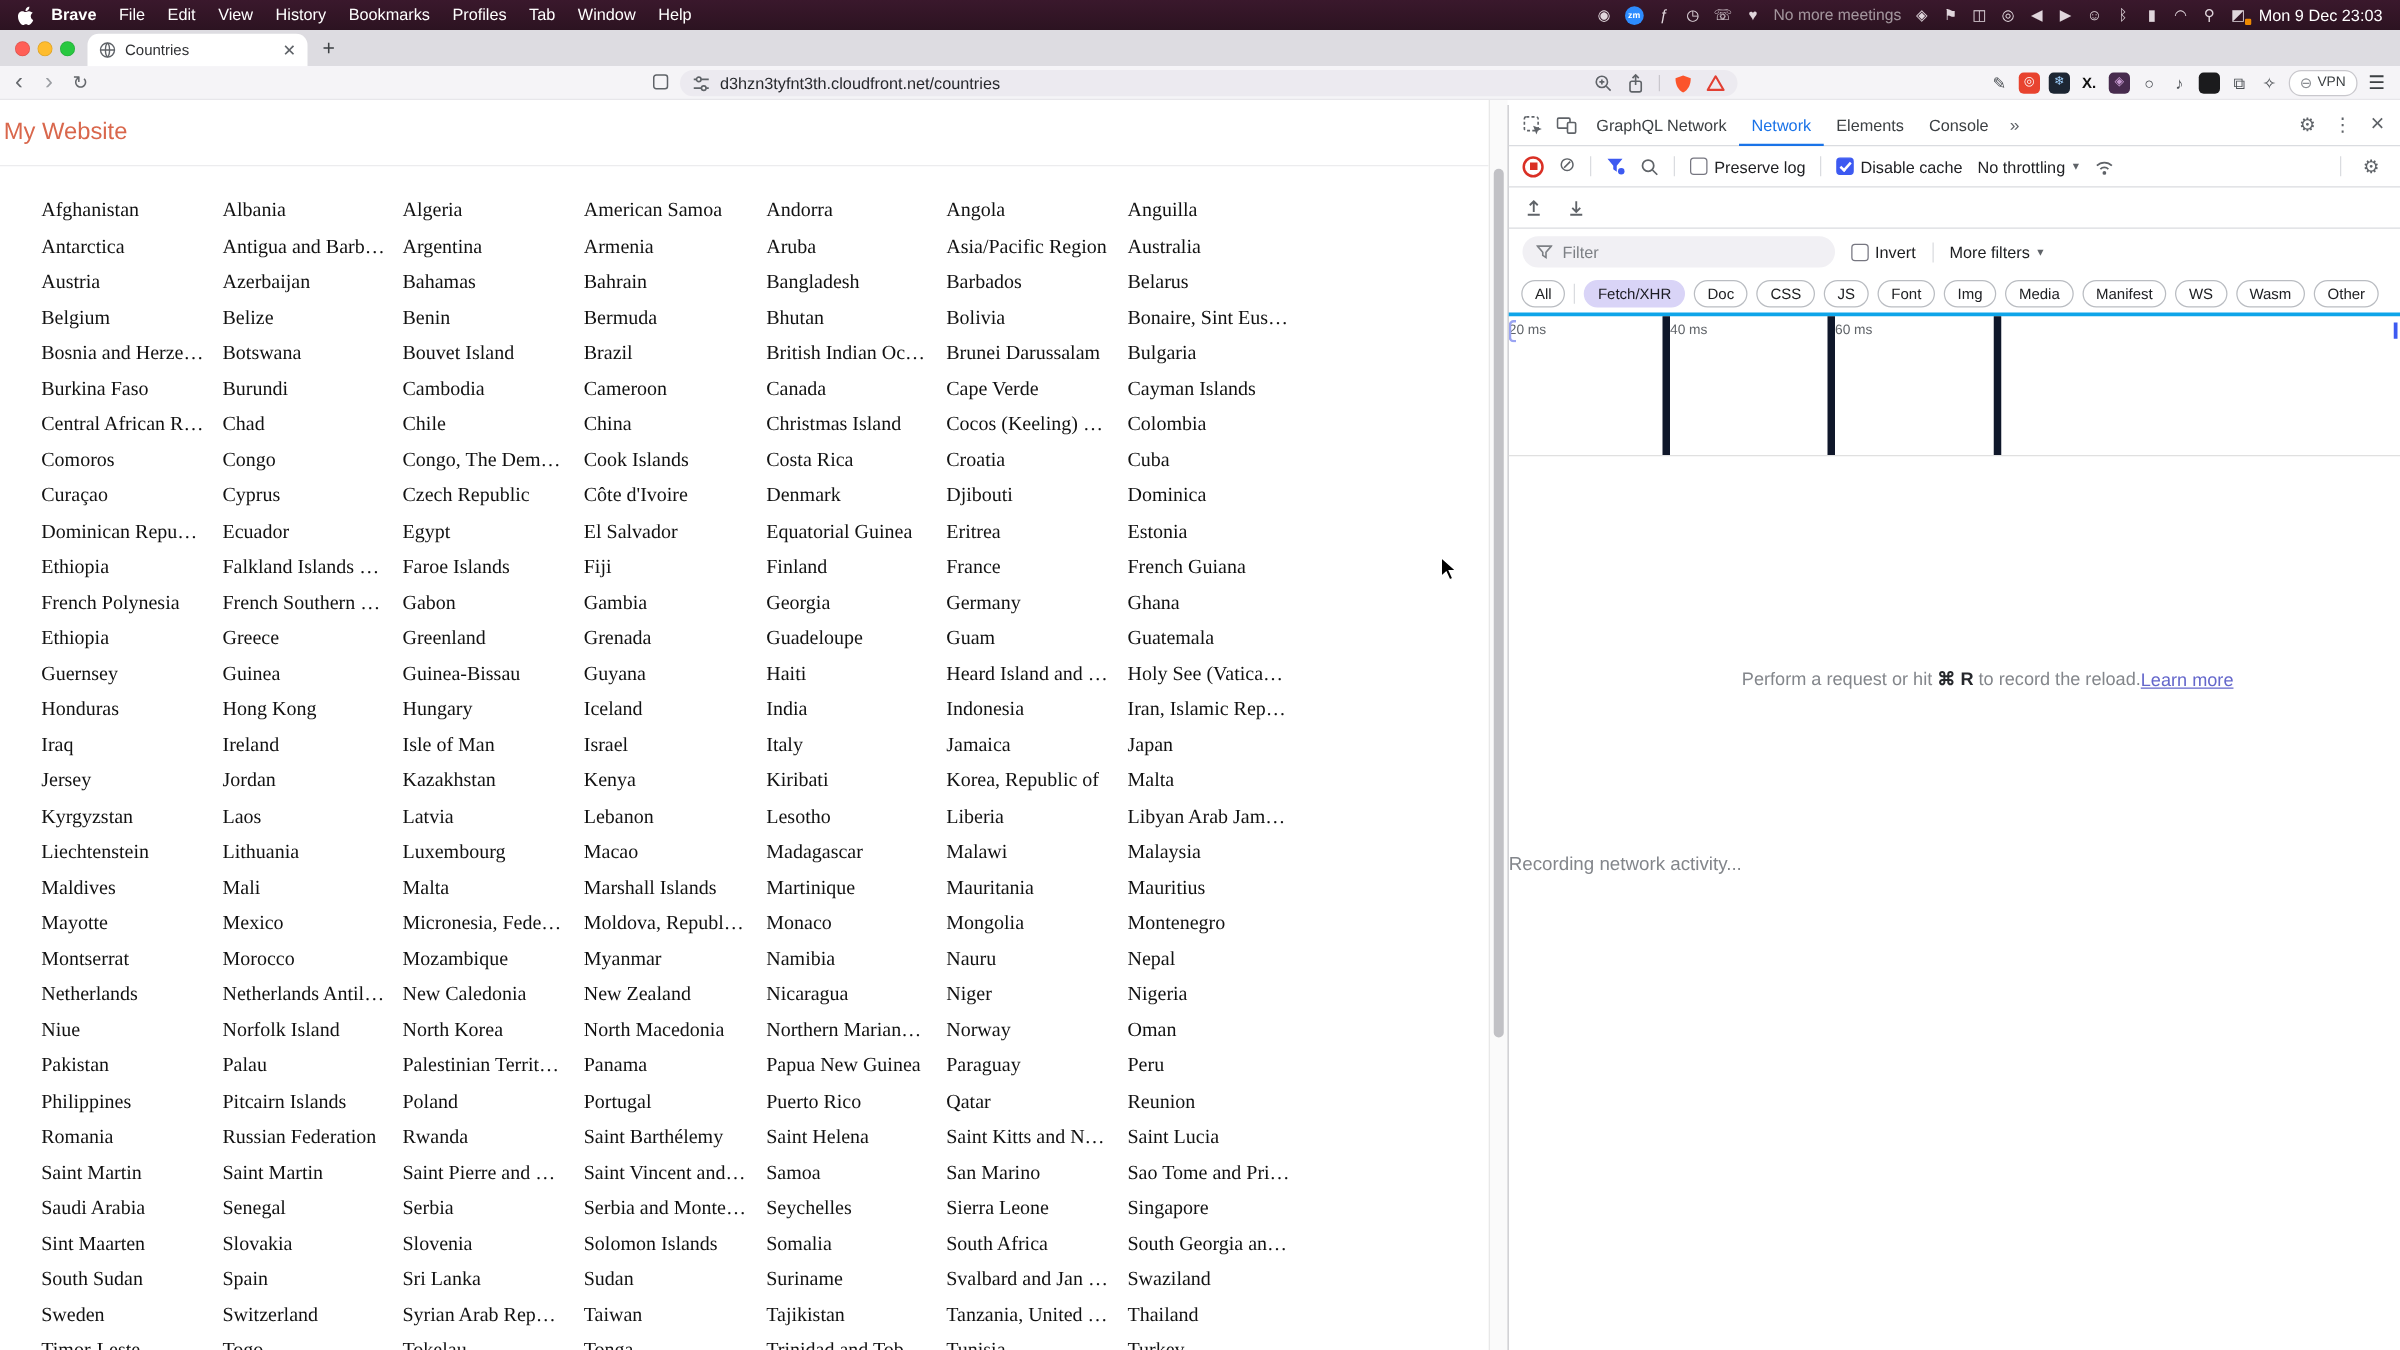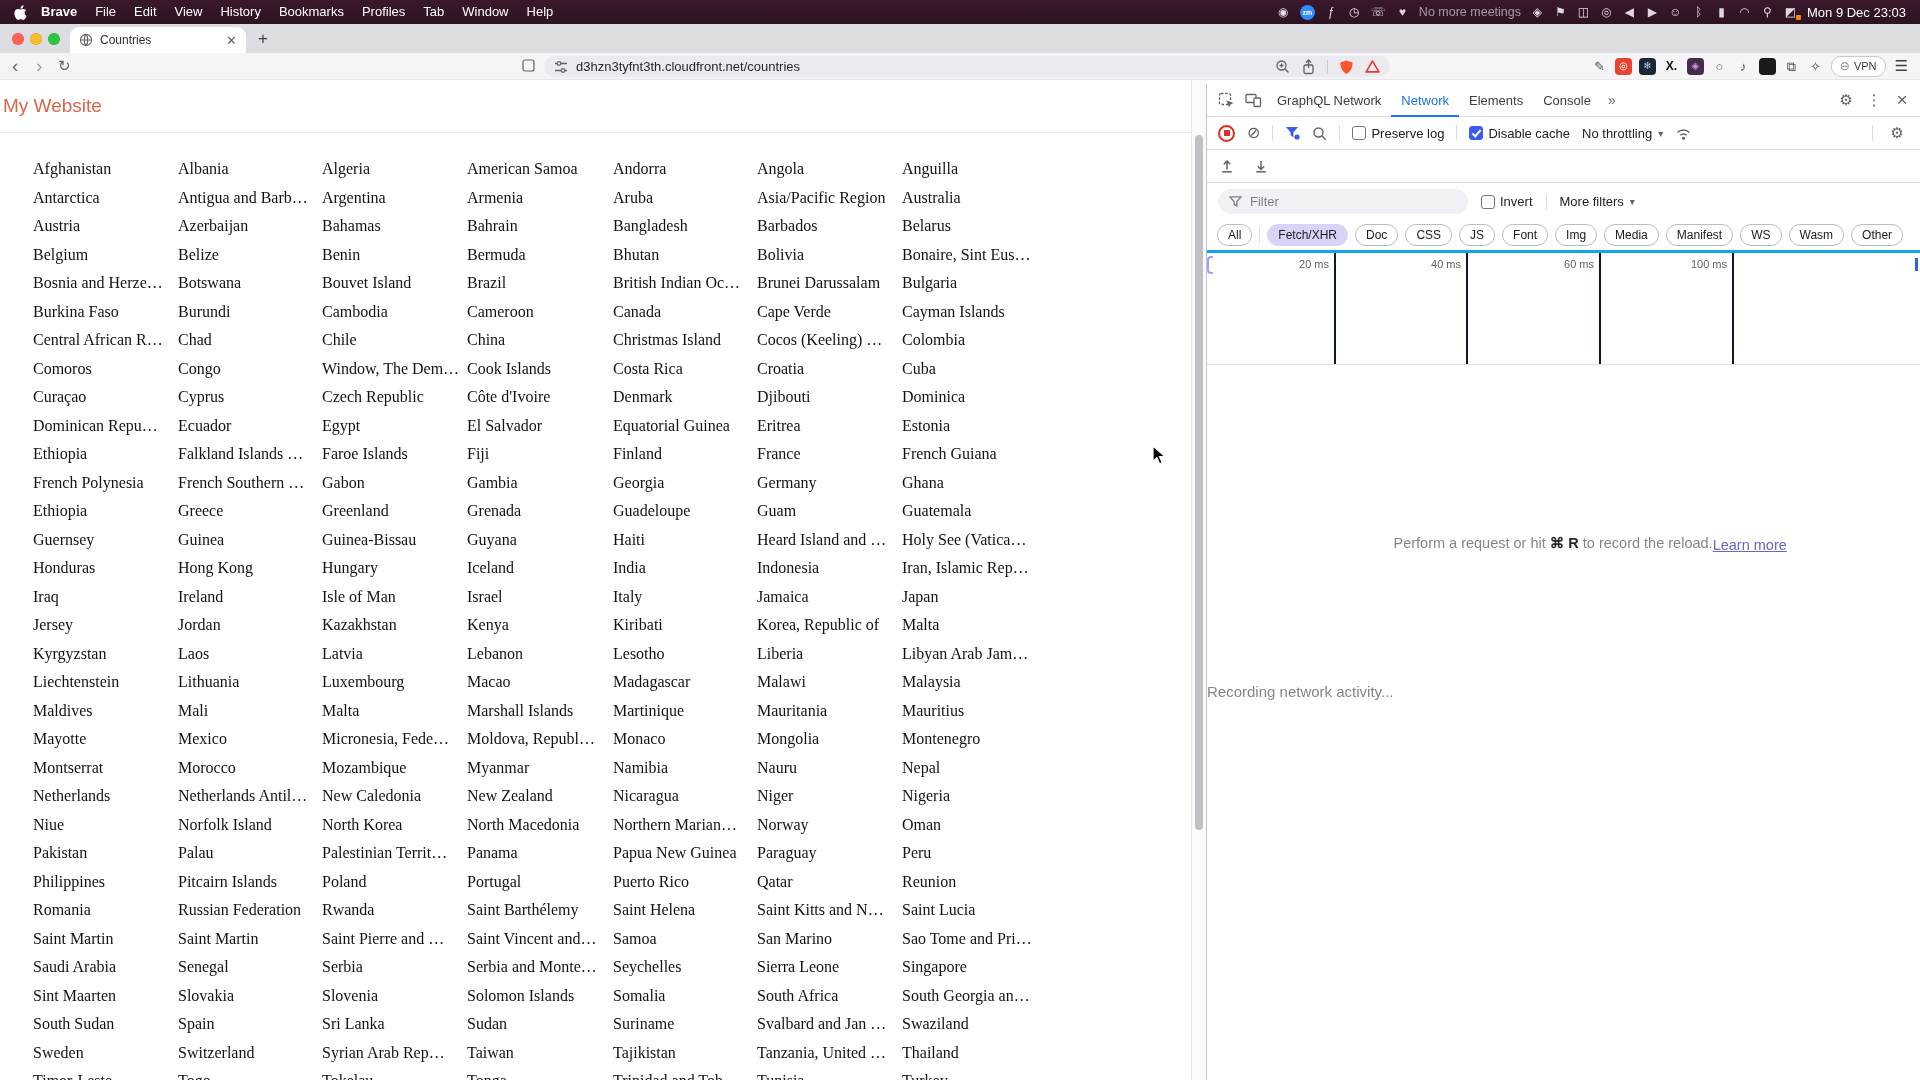--- a/index.html
+++ b/index.html
@@ -106,22 +106,22 @@
     align-items:center;padding:0 11px;gap:8px;color:#7d8085;box-sizing:border-box}
   #more-filters{display:flex;align-items:center;gap:6px}
   #more-filters .caret{font-size:10px;color:#5f6368}
 
   #dt-chips{height:33px;border-bottom:3px solid #0ea5e9;padding:0 10px;gap:7px}
   .chip{height:22px;padding:0 10px;border:1px solid #babdc2;border-radius:12px;display:flex;
     align-items:center;font-size:12px;color:#202124;background:#fff;white-space:nowrap;box-sizing:border-box}
   .chip.selected{background:#d9d4f7;border-color:#d9d4f7;color:#1b1b22}
 
   #dt-timeline{position:relative;height:111px;border-bottom:1px solid #e0e0e0;display:flex}
-  .tl-cell{box-sizing:border-box;border-right:2px solid #0f172a;font-size:11px;color:#5f6368;
-    text-align:right;padding:5px 5px 0 0;flex:none}
+  .tl-cell{box-sizing:border-box;border-right:6px solid #0f172a;font-size:11px;color:#5f6368;
+    text-align:left;padding:5px 5px 0 0;flex:none}
   .tl-stub{flex:1}
   #tl-left-marker{position:absolute;left:0;top:3px;width:6px;height:18px;border:2px solid #9aa4f2;
     border-right:none;border-radius:4px 0 0 4px;box-sizing:border-box}
   #tl-right-marker{position:absolute;right:2px;top:5px;width:3px;height:13px;background:#3d5af1}
 
   #dt-empty{display:flex;flex-direction:row;align-items:center;color:#83868b}
   #dt-empty-title{margin-top:318px;font-size:15px}
   #dt-empty-hint{margin-top:21px;font-size:14.5px}
   #dt-empty-hint .keys{color:#26282c;font-weight:700}
   #dt-learn-more{margin-top:24px;font-size:14.5px;color:#6467cb;text-decoration:underline}
@@ -298,21 +298,21 @@
       <div class="country">Cayman Islands</div>
       <div class="country">Central African R…</div>
       <div class="country">Chad</div>
       <div class="country">Chile</div>
       <div class="country">China</div>
       <div class="country">Christmas Island</div>
       <div class="country">Cocos (Keeling) …</div>
       <div class="country">Colombia</div>
       <div class="country">Comoros</div>
       <div class="country">Congo</div>
-      <div class="country">Window, The Dem…</div>
+      <div class="country">Congo, The Dem…</div>
       <div class="country">Cook Islands</div>
       <div class="country">Costa Rica</div>
       <div class="country">Croatia</div>
       <div class="country">Cuba</div>
       <div class="country">Curaçao</div>
       <div class="country">Cyprus</div>
       <div class="country">Czech Republic</div>
       <div class="country">Côte d'Ivoire</div>
       <div class="country">Denmark</div>
       <div class="country">Djibouti</div>
@@ -612,21 +612,20 @@
       <span class="chip">Wasm</span>
       <span class="chip">Other</span>
     </div>
 
   <div id="dt-timeline">
     <span id="tl-left-marker"></span>
     <span id="tl-right-marker"></span>
   <div class="tl-cell" style="width: 129px;">20 ms</div>
       <div class="tl-cell" style="width: 132px;">40 ms</div>
       <div class="tl-cell" style="width: 133px;">60 ms</div>
-      <div class="tl-cell" style="width: 133px;">100 ms</div>
       <div class="tl-stub"></div>
     </div>
 
   <div id="dt-empty">
     <div id="dt-empty-title">Recording network activity...</div>
     <div id="dt-empty-hint">
       <span>Perform a request or hit </span><span class="keys">⌘ R</span><span> to record the reload.</span>
     </div>
     <div id="dt-learn-more">Learn more</div>
   </div>

